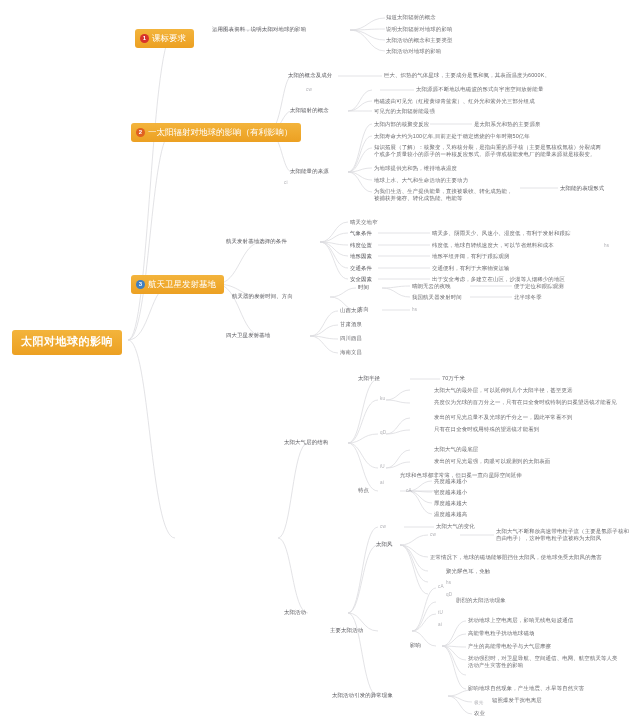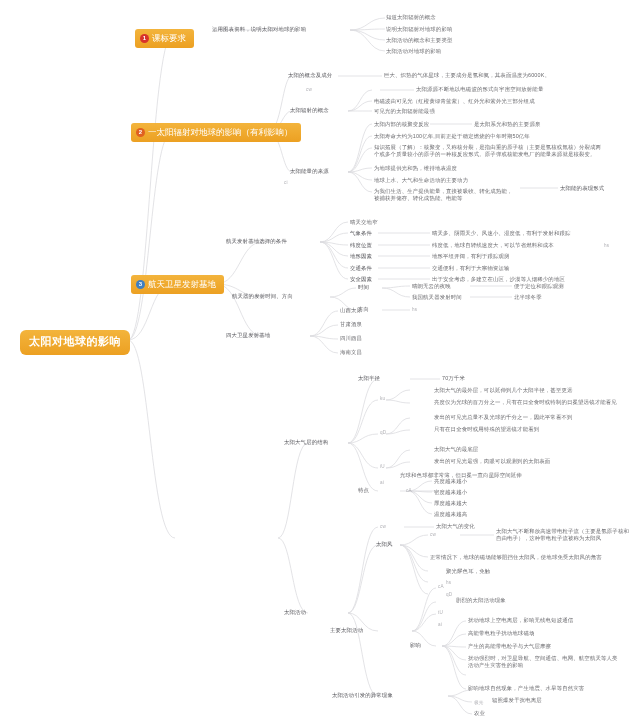--- a/index.html
+++ b/index.html
@@ -193,21 +193,21 @@
       <path d="M442,646 C454,646 454,660 466,660"></path>
       <path d="M442,646 C454,646 454,675 466,675"></path>
       <path d="M442,646 C454,646 454,689 466,689"></path>
 
       <path d="M448,696 C460,696 460,690 472,690"></path>
       <path d="M448,696 C460,696 460,702 472,702"></path>
       <path d="M448,696 C460,696 460,714 472,714"></path>
     </g>
   </svg>
 
-  <div class="node root" style="left:20px; top:330px;border-radius:6px;">太阳对地球的影响</div>
+  <div class="node root" style="left:12px; top:330px;">太阳对地球的影响</div>
 
   <div class="node section" style="left:135px; top:29px;">
     <span class="badge b1">1</span>
     <span>课标要求</span>
   </div>
   <div class="node t mid" style="left:212px; top:26px;">运用图表资料，说明太阳对地球的影响</div>
   <div class="node t" style="left:386px; top:14px;">知道太阳辐射的概念</div>
   <div class="node t" style="left:386px; top:26px;">说明太阳辐射对地球的影响</div>
   <div class="node t" style="left:386px; top:37px;">太阳活动的概念和主要类型</div>
   <div class="node t" style="left:386px; top:48px;">太阳活动对地球的影响</div>

